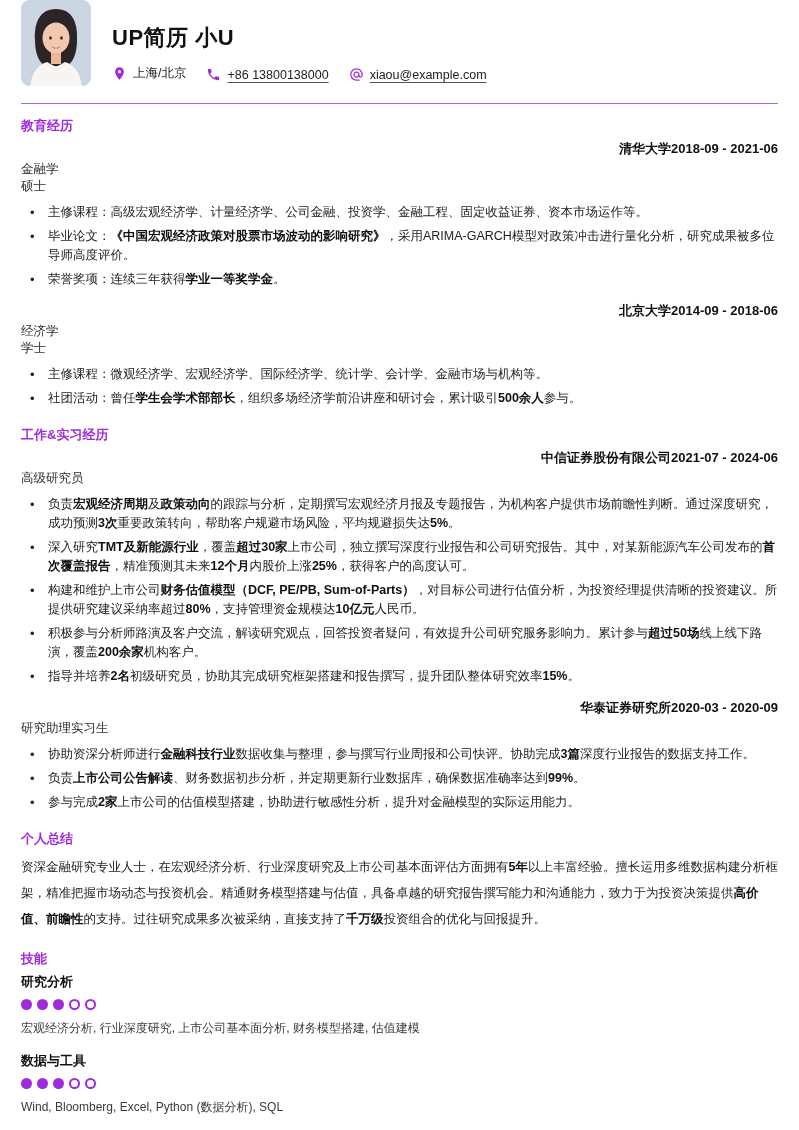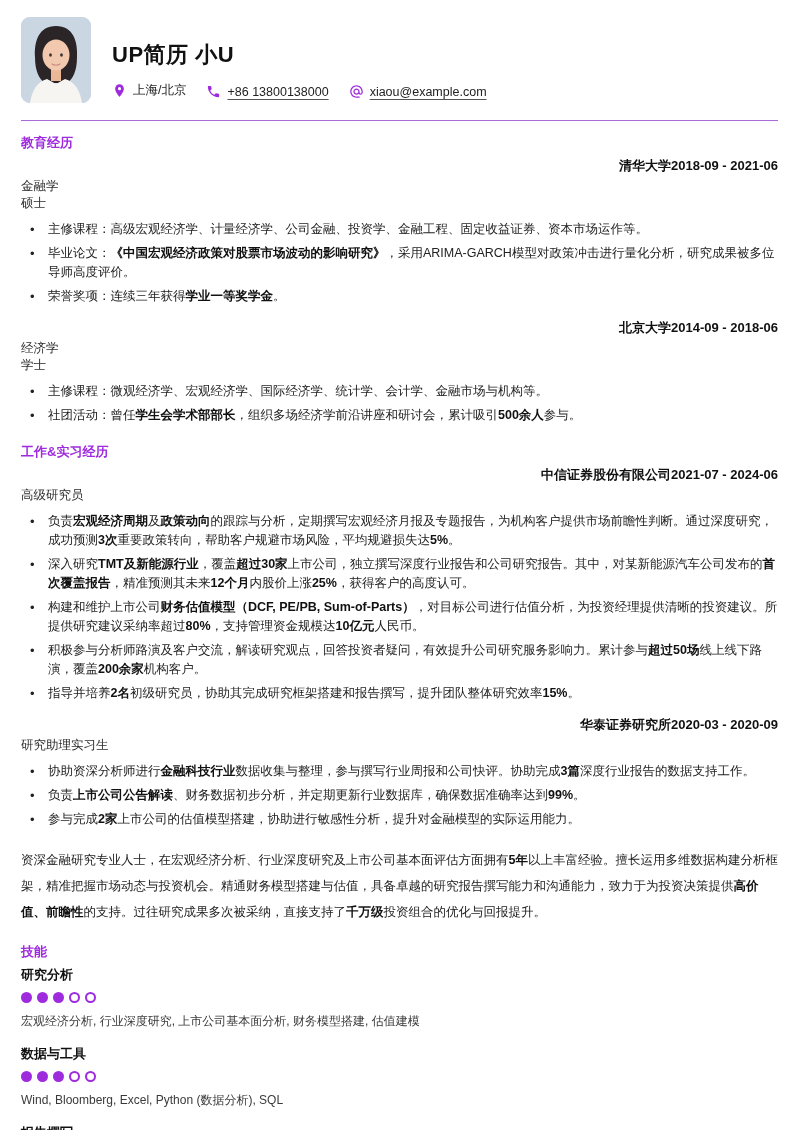--- a/index.html
+++ b/index.html
@@ -5,21 +5,21 @@
   * { box-sizing: border-box; }
   html, body { margin: 0; padding: 0; }
   body {
     width: 799px; height: 1130px; overflow: hidden;
     background: #ffffff; color: #1f1f1f;
     font-family: "Liberation Sans", "DejaVu Sans", sans-serif;
   }
   .page { padding: 0 21px; }
 
   
-  header { display: flex; gap: 21px; padding-top: 17px; }
+  header { display: flex; gap: 21px; }
   .avatar { width: 70px; height: 86px; border-radius: 9px; overflow: hidden; flex: 0 0 auto; background: #c7d3e0; }
   .avatar svg { display: block; width: 100%; height: 100%; }
   .header-info { padding-top: 23px; }
   h1.name { font-size: 22px; font-weight: 700; margin: 0 0 12px; color: #111; letter-spacing: .5px; }
   .contact-row { display: flex; align-items: flex-end; gap: 20px; font-size: 12.5px; color: #222; }
   .contact { display: inline-flex; align-items: center; gap: 6px; }
   .contact .cicon { width: 15px; height: 15px; flex: 0 0 auto; }
   .contact .cicon svg { width: 15px; height: 15px; display: block; }
   a.contact { color: #222; text-decoration: underline; text-underline-offset: 3px; text-decoration-color: #555; }
 
@@ -172,20 +172,21 @@
           <ul class="bullets">
             <li><span>协助资深分析师进行</span><b>金融科技行业</b><span>数据收集与整理，参与撰写行业周报和公司快评。协助完成</span><b>3篇</b><span>深度行业报告的数据支持工作。</span></li>
             <li><span>负责</span><b>上市公司公告解读</b><span>、财务数据初步分析，并定期更新行业数据库，确保数据准确率达到</span><b>99%</b><span>。</span></li>
             <li><span>参与完成</span><b>2家</b><span>上市公司的估值模型搭建，协助进行敏感性分析，提升对金融模型的实际运用能力。</span></li>
           </ul>
         </div>
       </div>
   </section>
 
   <section class="sec">
+    <h2 class="sec-title accent" style="color: rgb(158, 43, 222);">个人总结</h2>
     <p class="summary-p"><span>资深金融研究专业人士，在宏观经济分析、行业深度研究及上市公司基本面评估方面拥有</span><b>5年</b><span>以上丰富经验。擅长运用多维数据构建分析框架，精准把握市场动态与投资机会。精通财务模型搭建与估值，具备卓越的研究报告撰写能力和沟通能力，致力于为投资决策提供</span><b>高价值、前瞻性</b><span>的支持。过往研究成果多次被采纳，直接支持了</span><b>千万级</b><span>投资组合的优化与回报提升。</span></p>
   </section>
 
   <section class="sec">
     <h2 class="sec-title accent" style="color: rgb(158, 43, 222);">技能</h2>
     <div>
         <div class="skill-group">
           <div class="skill-name">研究分析</div>
           <div class="dots">
             <span class="dot filled"></span>

